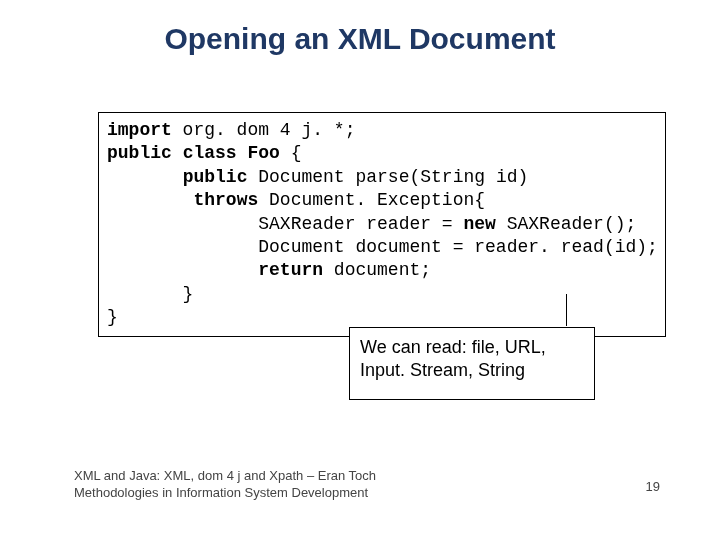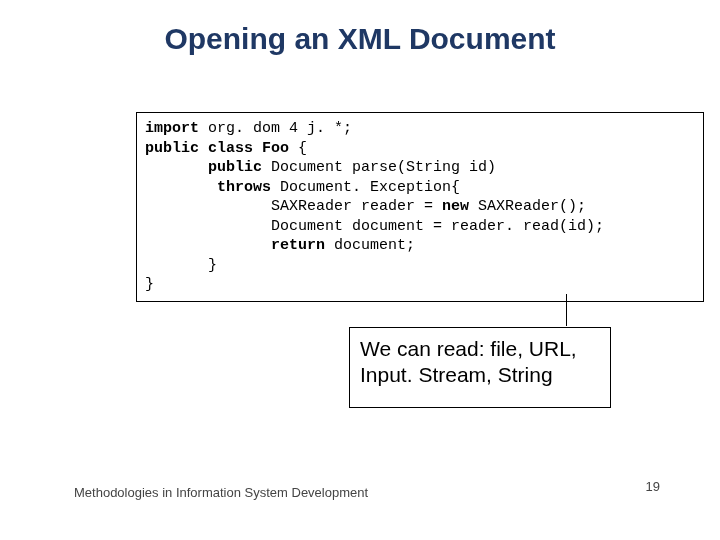--- a/index.html
+++ b/index.html
@@ -29,34 +29,33 @@
     color: #1f3864;
   }
   .code-box {
     position: absolute;
     top: 112px;
     left: 98px;
     width: 550px;
     border: 1px solid #000;
     padding: 6px 8px 6px 8px;
     font-family: "Courier New", Courier, monospace;
-    font-size: 15px;
+    font-size: 18px;
     line-height: 1.3;
     white-space: pre;
-    margin-left: 38px;
   }
   .kw { font-weight: bold; }
   .callout {
     position: absolute;
     top: 327px;
     left: 349px;
     width: 224px;
     border: 1px solid #000;
-    padding: 8px 26px 18px 10px;
-    font-size: 21px;
+    padding: 8px 10px 18px 10px;
+    font-size: 18px;
     line-height: 1.25;
     background: #fff;
   }
   .connector {
     position: absolute;
     top: 294px;
     left: 566px;
     width: 1px;
     height: 32px;
     background: #000;
@@ -96,18 +95,19 @@
 <span>              Document document = reader. read(id);</span>
 <span>              </span><span class="kw">return</span><span> document;</span>
 <span>       }</span>
 <span>}</span></div>
 
   <div class="connector"></div>
 
   <div class="callout">We can read: file, URL, Input. Stream, String</div>
 
   <div class="footer-left">
+    <div>XML and Java: XML, dom 4 j and Xpath – Eran Toch</div>
     <div class="footer-sub">Methodologies in Information System Development</div>
   </div>
 
   <div class="page-num">19</div>
 
 </div>
 
 </body></html>

